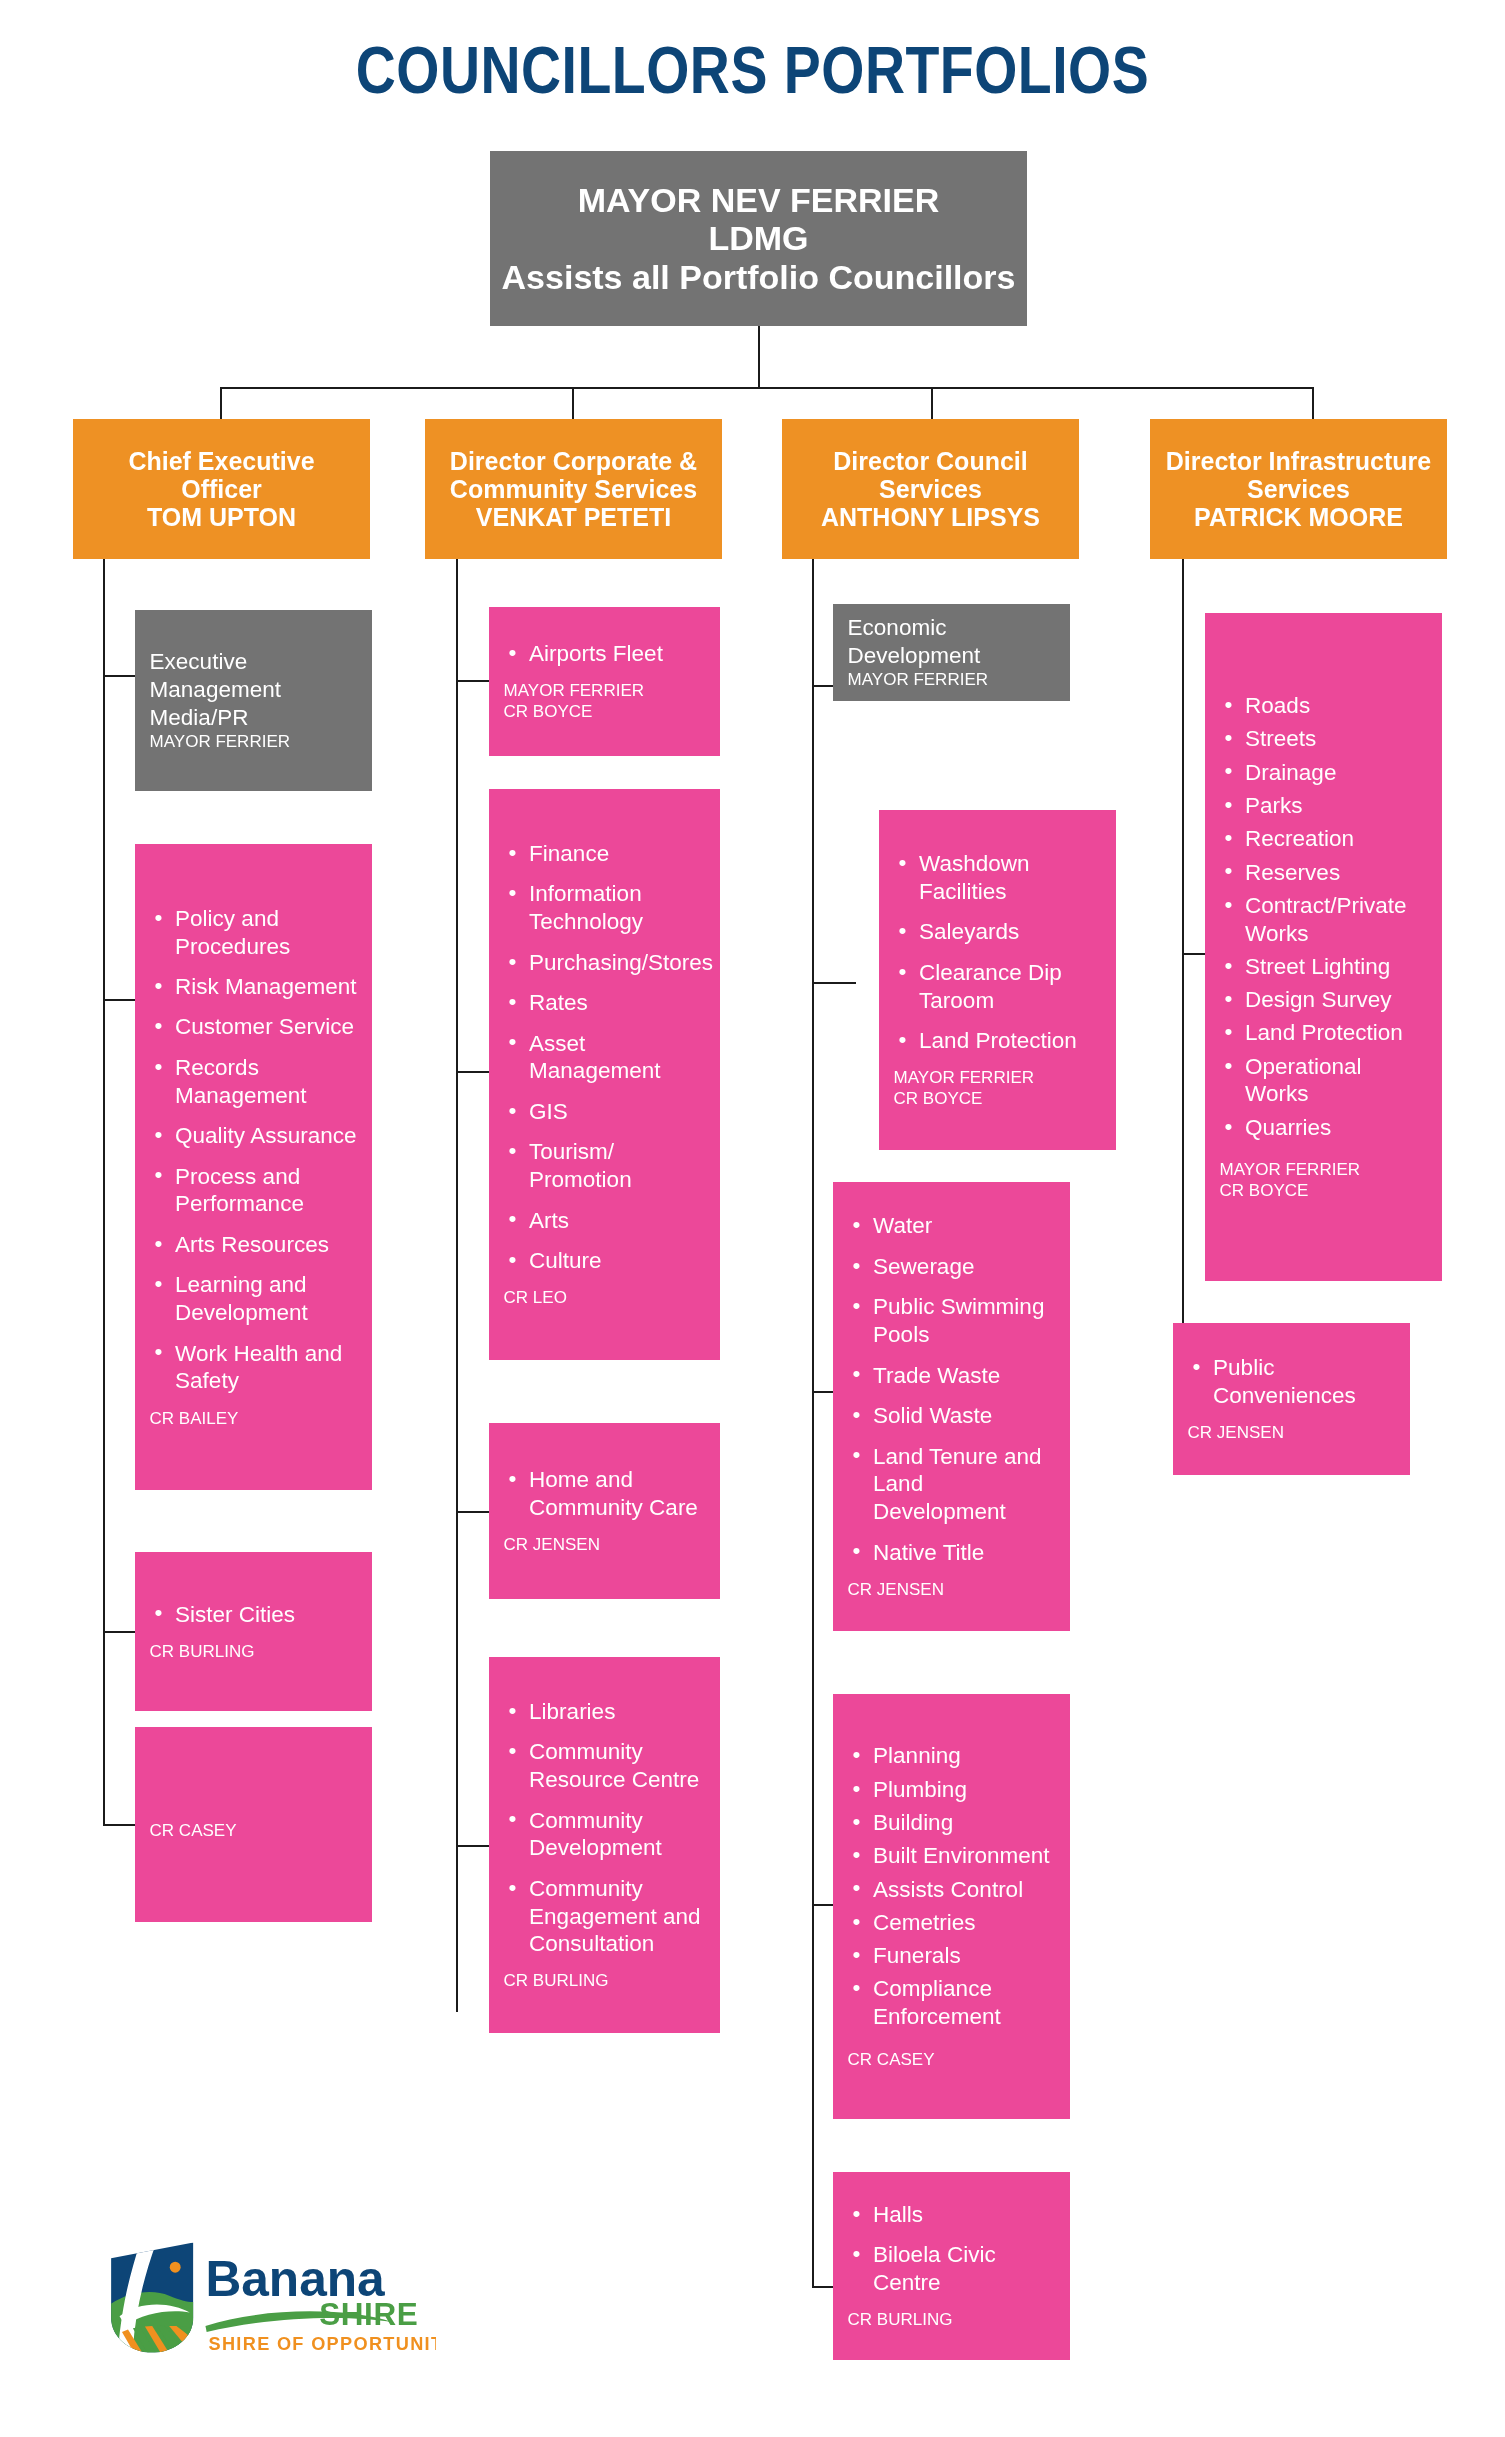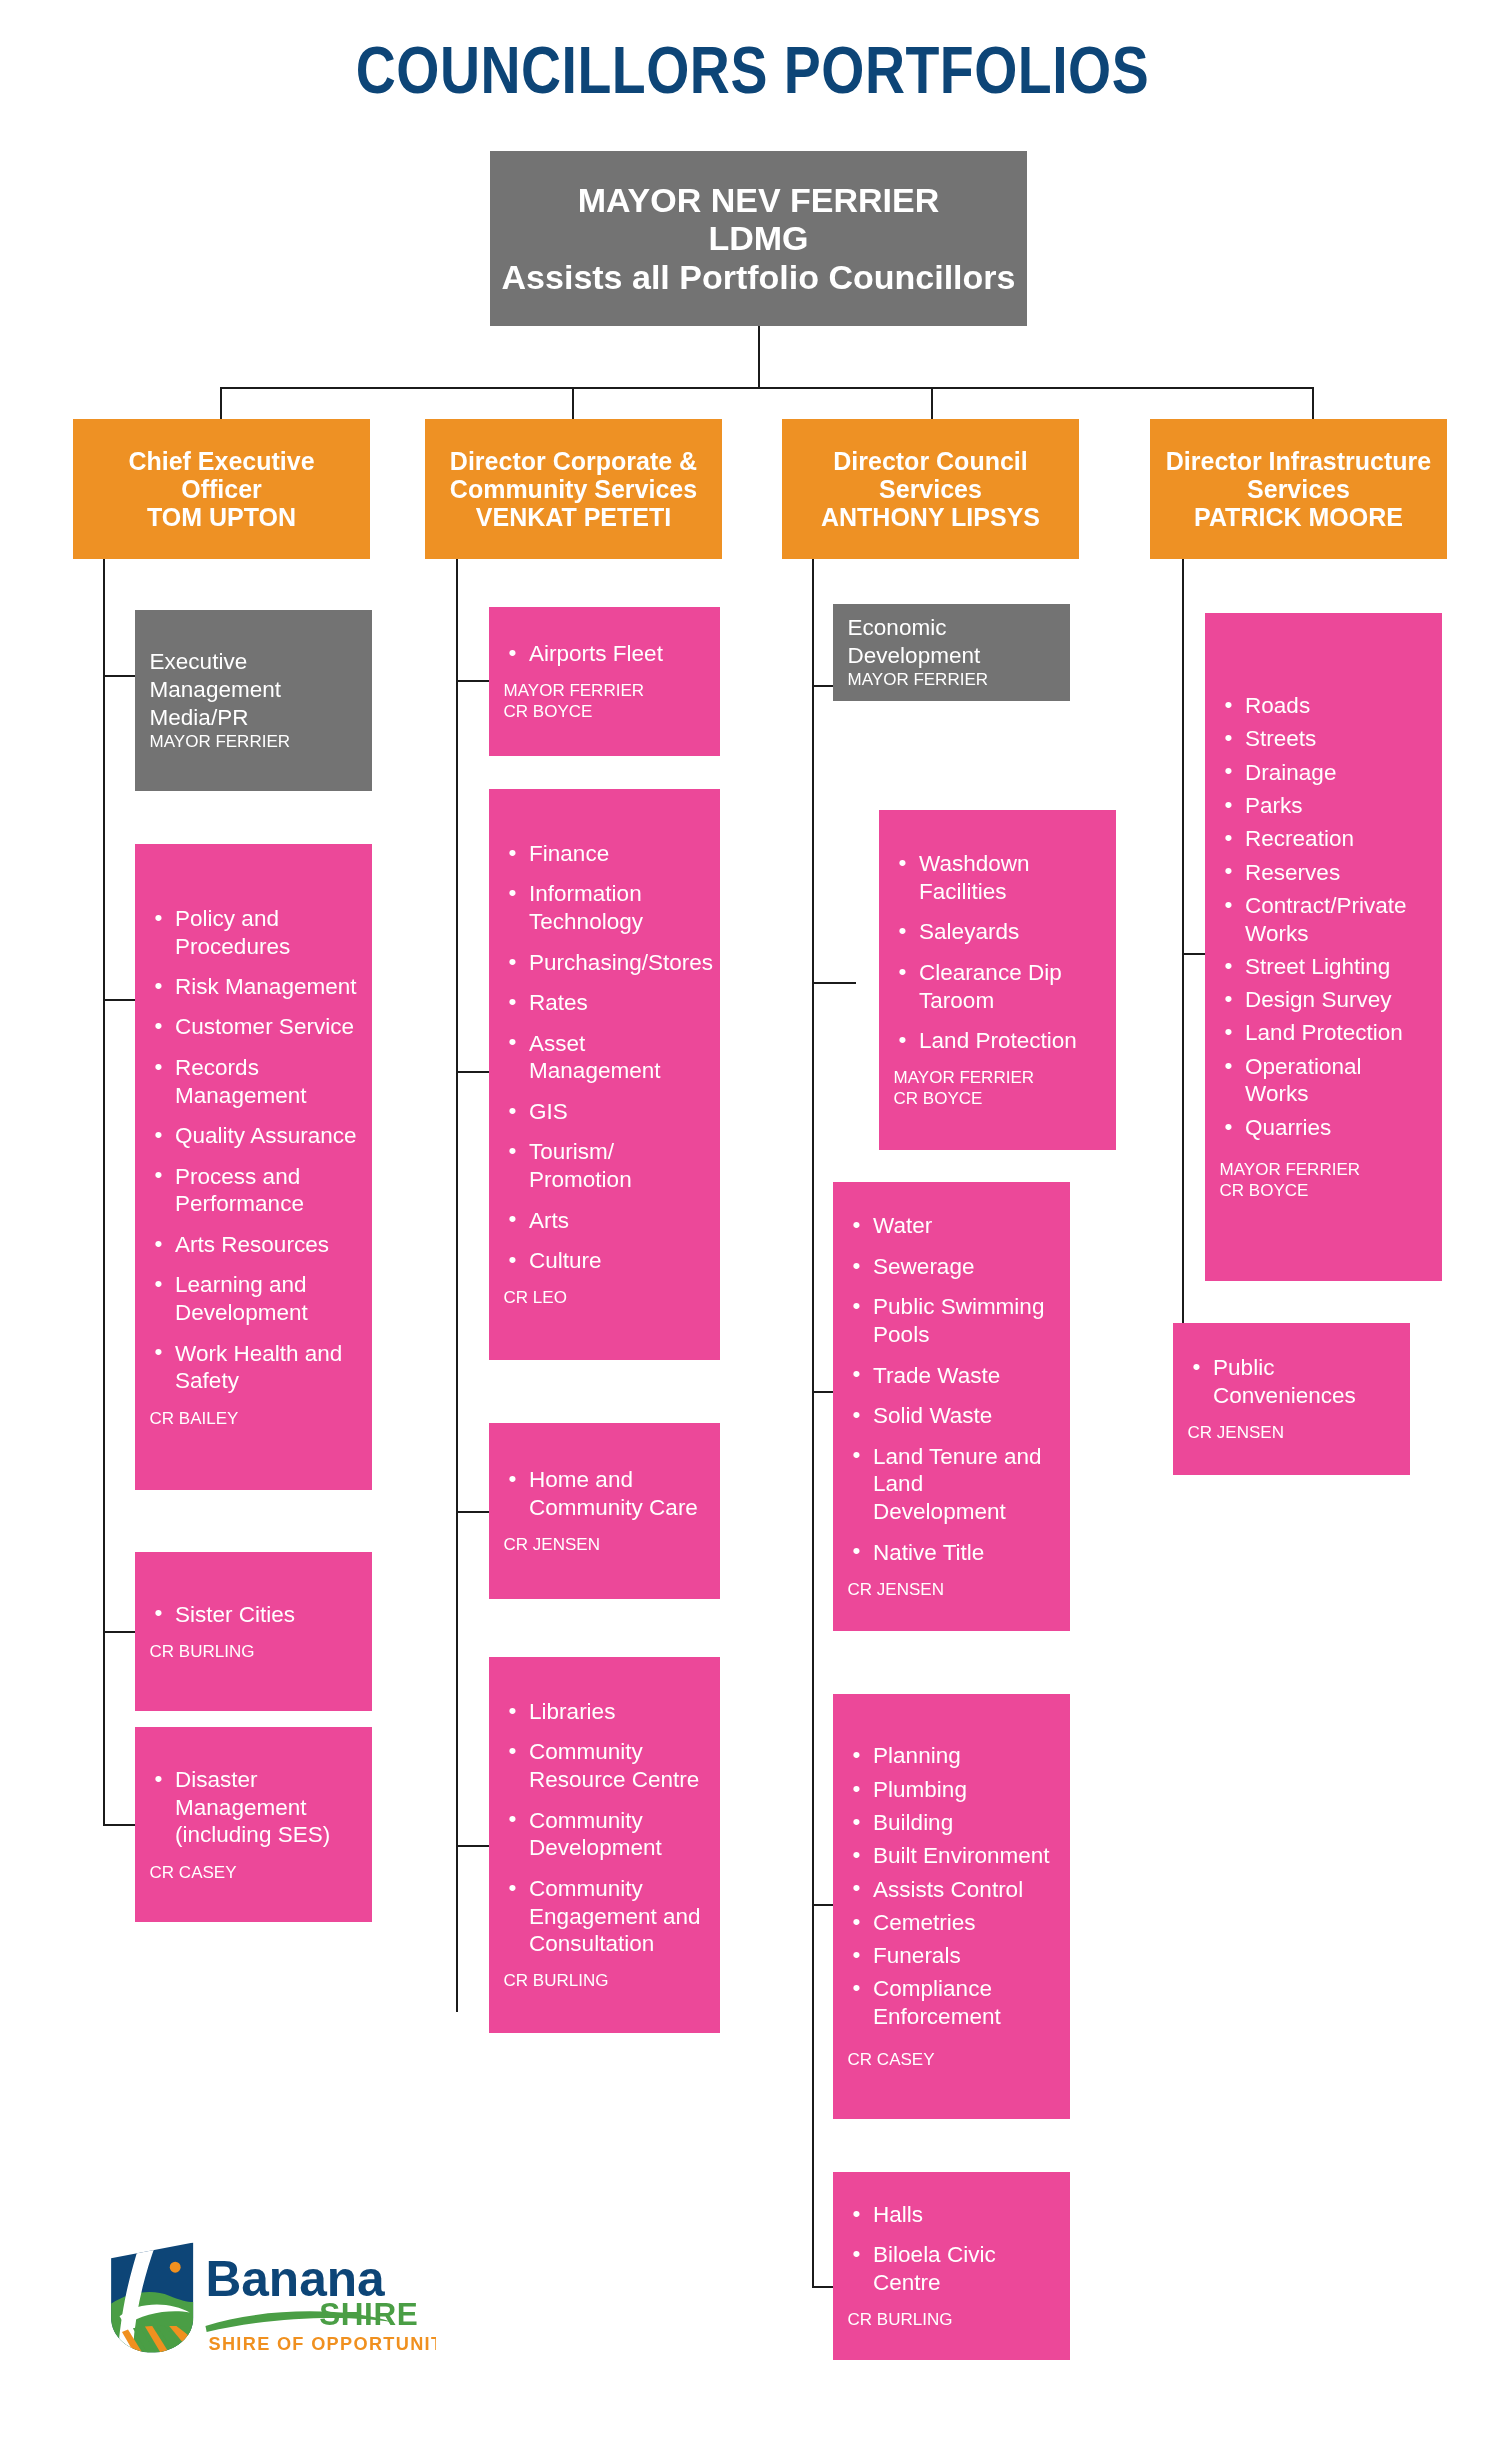--- a/index.html
+++ b/index.html
@@ -210,23 +210,20 @@
 </div>
 
 <div class="box blue pf" style="left:135px; top:1552px; width:237px; height:159px;">
   <ul>
     <li>Sister Cities</li>
   </ul>
   <div class="owner">CR BURLING</div>
 </div>
 
 <div class="box blue pf" style="left:135px; top:1727px; width:237px; height:195px;">
-  <ul>
-    <li>Disaster Management (including SES)</li>
-  </ul>
   <div class="owner">CR CASEY</div>
 </div>
 
 <div class="box blue pf" style="left:489px; top:607px; width:231px; height:149px;">
   <ul>
     <li>Airports Fleet</li>
   </ul>
   <div class="owner">MAYOR FERRIER
 CR BOYCE</div>
 </div>

